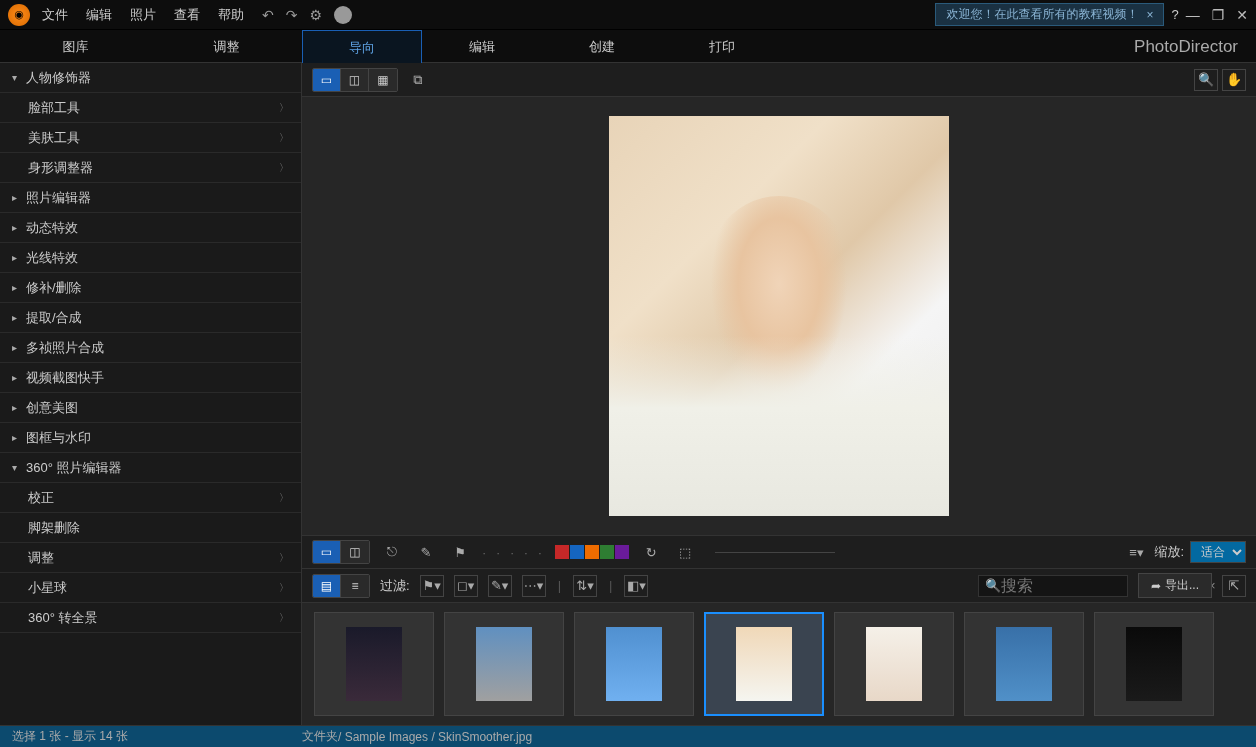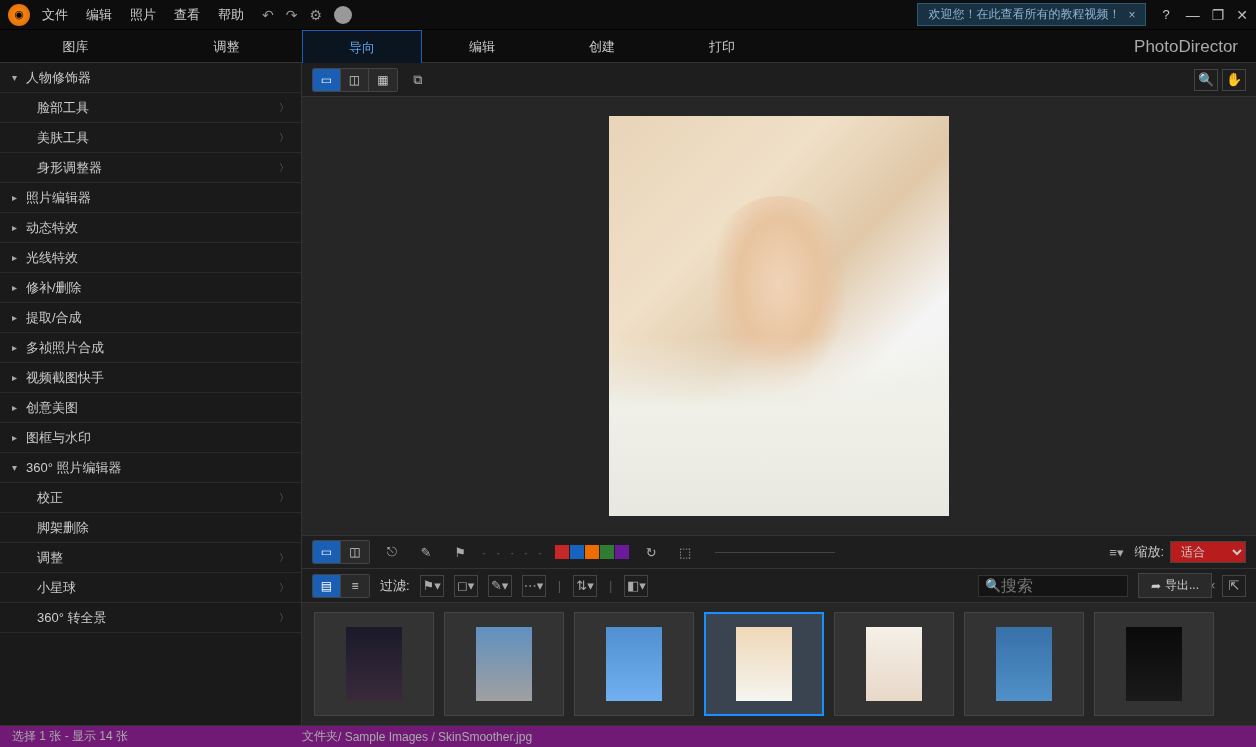--- a/index.html
+++ b/index.html
@@ -4,63 +4,63 @@
 <style>
 *{box-sizing:border-box;margin:0;padding:0;font-family:"Microsoft YaHei",Arial,sans-serif;user-select:none}
 body{width:1256px;height:747px;background:#1a1a1a;color:#ccc;overflow:hidden;font-size:13px;position:relative}
 .titlebar{height:30px;background:#0d0d0d;display:flex;align-items:center;padding:0 8px;border-bottom:1px solid #000}
 .logo{width:22px;height:22px;border-radius:50%;background:radial-gradient(circle,#ff8c1a,#d96a00);display:flex;align-items:center;justify-content:center;color:#000;font-size:11px;margin-right:12px}
 .menu{display:flex;gap:18px;color:#ccc;font-size:13px}
 .menu span{cursor:pointer}
 .tb-icons{display:flex;gap:12px;margin-left:18px;align-items:center;color:#999}
 .tb-icons span{cursor:pointer;font-size:14px}
 .avatar{width:18px;height:18px;border-radius:50%;background:#999;display:inline-block}
-.titlebar-right{margin-left:auto;display:flex;align-items:center;gap:16px}
+.titlebar-right{margin-left:auto;display:flex;align-items:center;gap:7px}
 .tutorial-banner{background:#1a3142;border:1px solid #2a5a7a;color:#8ab4d4;padding:2px 10px;font-size:12px;display:flex;align-items:center;gap:8px}
 .tutorial-banner .close-x{cursor:pointer;color:#8ab4d4}
 .win-ctrl{display:flex;gap:12px;font-size:14px;color:#bbb}
 .win-ctrl span{cursor:pointer}
 .mode-tabs{height:33px;background:#0d0d0d;display:flex;align-items:flex-start;border-bottom:1px solid #333}
 .mode-left{width:302px;display:flex;align-items:center}
 .mode-left .mt{flex:1;text-align:center;cursor:pointer;line-height:33px}
 .mode-center{display:flex;align-items:stretch}
 .mode-center .mt{width:120px;text-align:center;line-height:33px;cursor:pointer;color:#ccc}
 .mode-center .mt.active{border:1px solid #1a5fb4;color:#5da0e0;background:#0a1520}
 .brand{margin-left:auto;color:#aaa;font-size:17px;padding-right:18px;line-height:33px;font-weight:300}
 .main{display:flex;height:calc(100% - 63px - 22px)}
 .sidebar{width:302px;background:#1a1a1a;border-right:1px solid #333;overflow-y:auto}
 .sb-item{height:30px;display:flex;align-items:center;padding:0 12px;border-bottom:1px solid #2a2a2a;cursor:pointer;color:#ccc;font-size:13px}
 .sb-item .exp{width:14px;font-size:10px;color:#aaa}
-.sb-item.sub{padding-left:37px}
+.sb-item.sub{padding-left:28px}
 .sb-item .chev{margin-left:auto;font-size:10px;color:#888}
 .content{flex:1;display:flex;flex-direction:column;background:#252525}
 .tool-row{height:34px;background:#1e1e1e;border-bottom:1px solid #333;display:flex;align-items:center;padding:0 10px;gap:8px}
 .btn-grp{display:flex;border:1px solid #444;border-radius:2px;overflow:hidden}
 .btn-grp .b{width:28px;height:22px;display:flex;align-items:center;justify-content:center;background:#2a2a2a;cursor:pointer;font-size:12px;color:#ccc;border-right:1px solid #444}
 .btn-grp .b:last-child{border-right:none}
 .btn-grp .b.active{background:#1a5fb4;color:#fff}
 .ico-btn{width:24px;height:22px;display:flex;align-items:center;justify-content:center;cursor:pointer;color:#aaa;font-size:13px}
 .viewer{flex:1;display:flex;align-items:center;justify-content:center;background:#262626;position:relative}
 .photo{width:340px;height:400px;background:linear-gradient(135deg,#e8d4b8 0%,#f0e0c8 30%,#e0c8a8 50%,#f5f5f5 70%,#e8e8e8 100%);position:relative;overflow:hidden}
 .photo::before{content:"";position:absolute;top:20%;left:25%;width:50%;height:55%;background:radial-gradient(ellipse 40% 50% at 50% 40%,#f0d4b8 0%,#e8c4a0 60%,transparent 100%);border-radius:50% 50% 45% 45%}
 .photo::after{content:"";position:absolute;bottom:0;left:0;right:0;height:45%;background:linear-gradient(180deg,transparent,#f0f0e8 40%,#e8e8e0 100%)}
 .middle-tb{height:34px;background:#1e1e1e;border-top:1px solid #333;border-bottom:1px solid #333;display:flex;align-items:center;padding:0 10px;gap:10px}
 .palette{display:flex;gap:1px}
 .palette .sw{width:14px;height:14px;cursor:pointer}
 .zoom-ctrl{margin-left:auto;display:flex;align-items:center;gap:6px}
-.zoom-ctrl select{background:#b91c1c;color:#ccc;border:1px solid #444;padding:2px 24px 2px 6px;font-size:12px}
+.zoom-ctrl select{background:#0369a1;color:#ccc;border:1px solid #444;padding:2px 4px 2px 6px;font-size:12px}
 .filter-tb{height:34px;background:#1e1e1e;border-bottom:1px solid #333;display:flex;align-items:center;padding:0 10px;gap:10px}
 .search-box{display:flex;align-items:center;background:#141414;border:1px solid #333;height:22px;width:150px;padding:0 6px}
 .search-box input{background:transparent;border:none;color:#ccc;font-size:16px;flex:1;outline:none}
 .export-btn{background:#2a2a2a;border:1px solid #444;padding:3px 12px;color:#ccc;cursor:pointer;font-size:12px;display:flex;align-items:center;gap:4px}
 .filmstrip{height:122px;background:#262626;display:flex;align-items:center;gap:10px;padding:0 12px;overflow-x:auto}
 .thumb{width:120px;height:104px;background:#333;border:1px solid #444;display:flex;align-items:center;justify-content:center;cursor:pointer;flex-shrink:0;position:relative}
 .thumb.selected{border:2px solid #1a8fff;background:#3a4450}
 .thumb-img{width:56px;height:74px}
-.statusbar{height:22px;background:#701a75;display:flex;align-items:center;padding:0 12px;font-size:12px;color:#aaa;border-top:1px solid #333}
+.statusbar{height:22px;background:#0c4a6e;display:flex;align-items:center;padding:0 12px;font-size:12px;color:#aaa;border-top:1px solid #333}
 .statusbar .col1{width:290px}
 .divider{color:#555;margin:0 2px}
 .slider-line{flex:1;height:1px;background:#444;margin:0 8px;position:relative;max-width:120px}
 ::-webkit-scrollbar{width:10px;height:10px}
 ::-webkit-scrollbar-track{background:#1a1a1a}
 ::-webkit-scrollbar-thumb{background:#444}
 </style>
 </head>
 <body>
 

